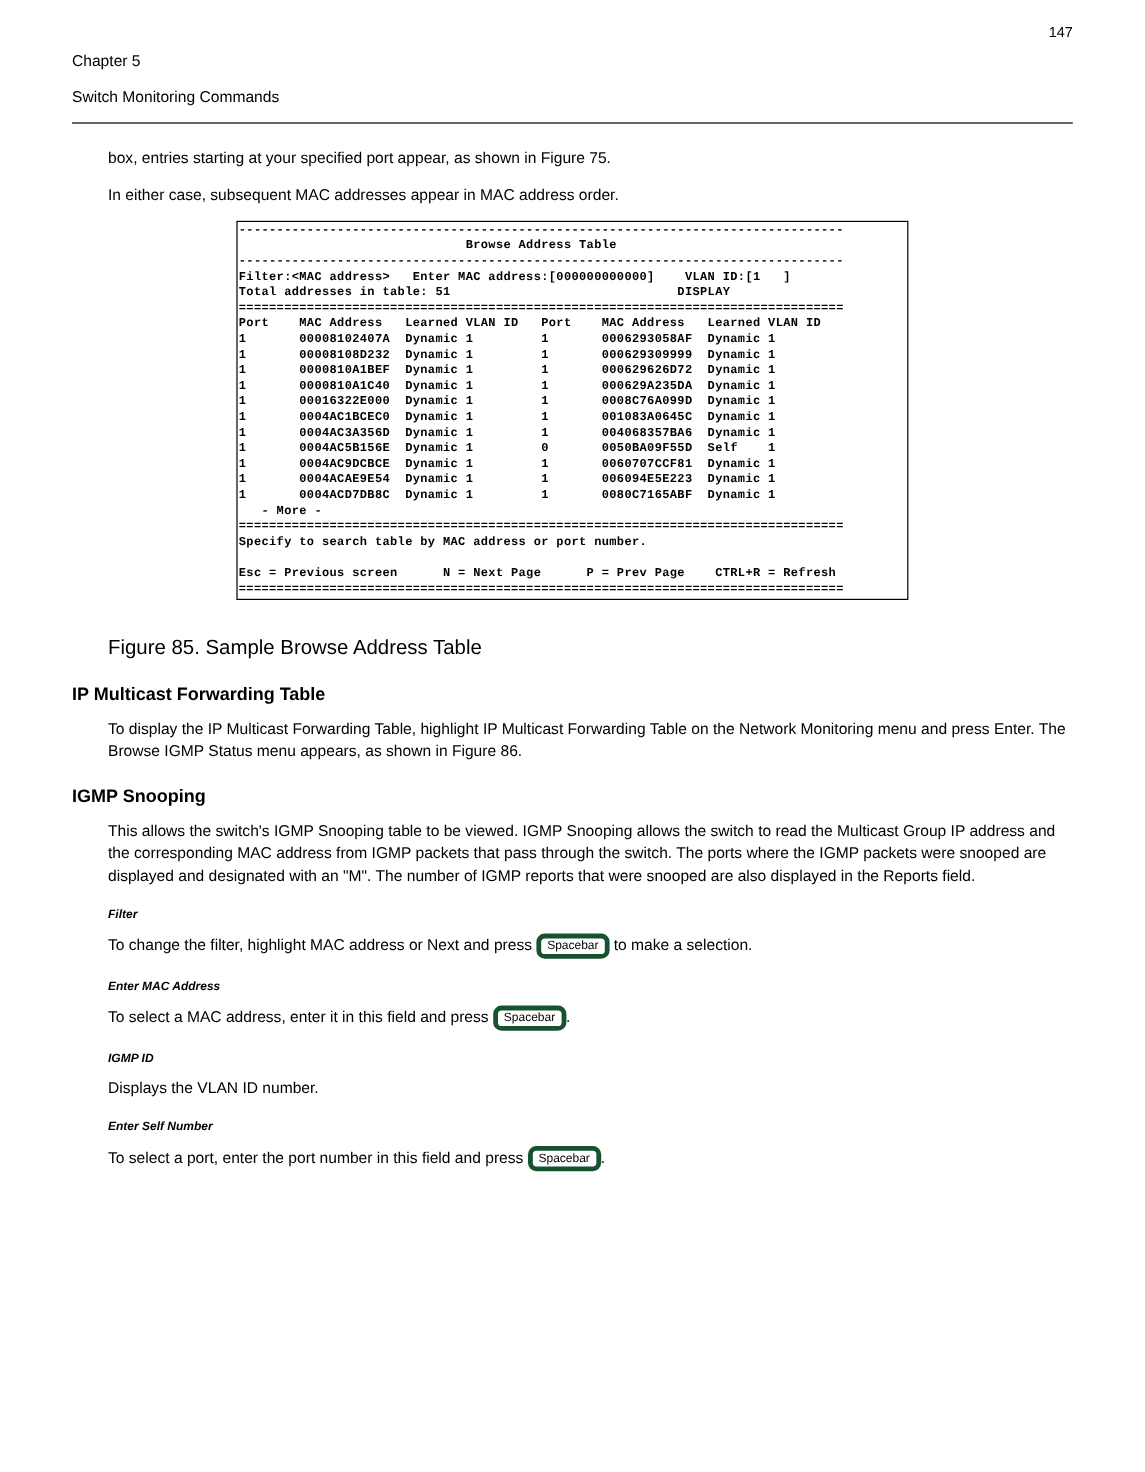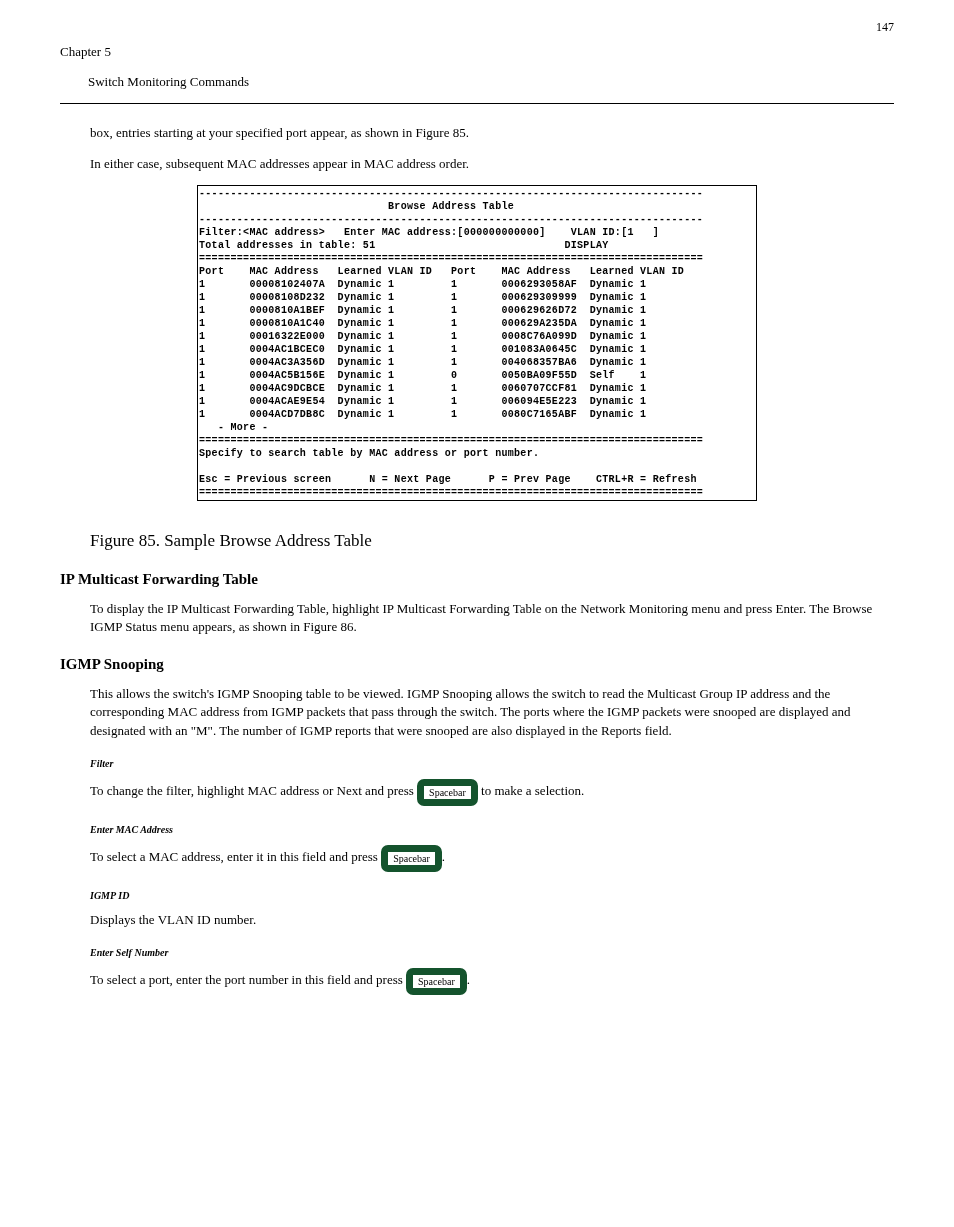--- a/index.html
+++ b/index.html
@@ -1,34 +1,33 @@
 <!DOCTYPE html>
 <html><head>
   <meta charset="utf-8">
   <style>
-    * { margin: 0; padding: 0; box-sizing: border-box; font-family: Liberation Serif, serif; }
+    * { margin: 0; padding: 0; box-sizing: border-box; }
     body {
       font-family: Arial, Helvetica, sans-serif;
       font-size: 13px;
       background: #fff;
       color: #000;
       width: 954px;
       padding: 20px 60px 40px 60px;
     }
     .page-number {
       text-align: right;
       font-size: 12px;
       margin-bottom: 8px;
     }
     .chapter-heading {
       margin-bottom: 4px;
     }
     .section-heading {
       margin-bottom: 6px;
-      margin-left: 28px;
     }
     .rule {
       border-top: 1px solid #000;
       margin-bottom: 20px;
     }
     .body-text {
       font-size: 13px;
       line-height: 1.4;
       margin-bottom: 12px;
     }
@@ -56,37 +55,37 @@
     }
     .subsection-title {
       font-size: 10px;
       font-weight: bold;
       font-style: italic;
       margin: 18px 0 10px 30px;
     }
     .indent { margin-left: 30px; }
     .key {
       display: inline-block;
-      border: 7px solid #14532d;
+      border: 4px solid #14532d;
       border-radius: 7px;
       padding: 0 5px;
       font-size: 10px;
       line-height: 1.3;
       vertical-align: middle;
     }
   </style>
 </head>
 <body>
 
 <div class="page-number">147</div>
 <div class="chapter-heading body-text">Chapter 5</div>
 <div class="section-heading body-text">Switch Monitoring Commands</div>
 <div class="rule"></div>
 
-<p class="body-text indent">box, entries starting at your specified port appear, as shown in Figure 85.</p>
+<p class="body-text indent">box, entries starting at your specified port appear, as shown in Figure 75.</p>
 <p class="body-text indent">In either case, subsequent MAC addresses appear in MAC address order.</p>
 
 <div class="terminal-image" id="terminal">--------------------------------------------------------------------------------
                               Browse Address Table
 --------------------------------------------------------------------------------
 Filter:&lt;MAC address&gt;   Enter MAC address:[000000000000]    VLAN ID:[1   ]
 Total addresses in table: 51                              DISPLAY
 ================================================================================
 Port    MAC Address   Learned VLAN ID   Port    MAC Address   Learned VLAN ID
 1       00008102407A  Dynamic 1         1       0006293058AF  Dynamic 1

